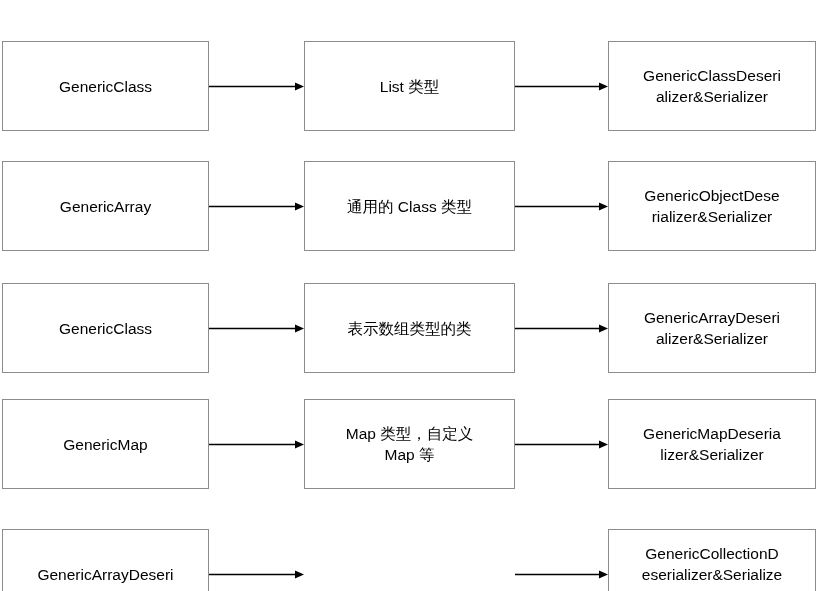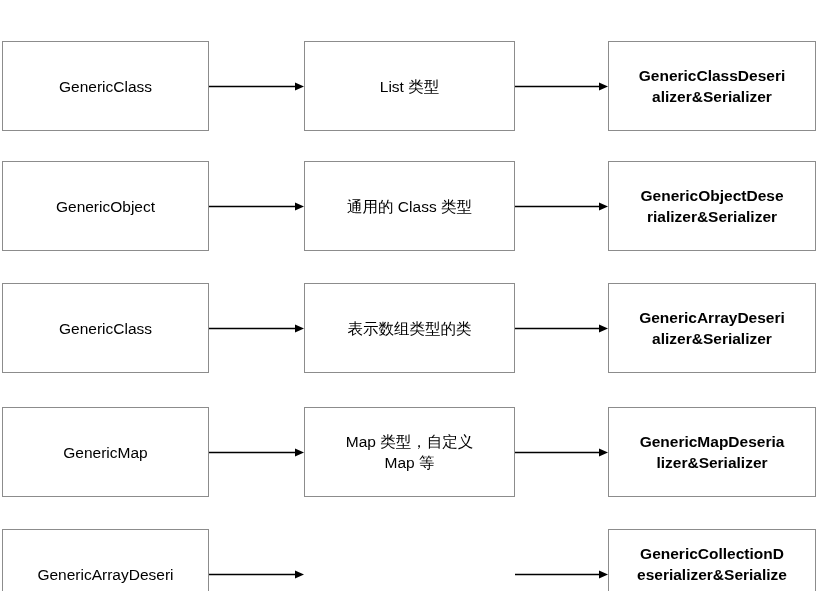--- a/index.html
+++ b/index.html
@@ -49,21 +49,20 @@
     left: 2px;
     width: 207px;
   }
   .node.col-middle {
     left: 304px;
     width: 211px;
   }
   .node.col-target {
     left: 608px;
     width: 208px;
-    font-weight: bold;
   }
   .connector {
     position: absolute;
     top: 41px;
     height: 9px;
   }
   .connector.c1 { left: 209px; width: 95px; }
   .connector.c2 { left: 515px; width: 93px; }
   .connector svg { display: block; }
 </style>
@@ -83,21 +82,21 @@
       <div class="connector c2">
         <svg width="93" height="9" viewBox="0 0 93 9">
           <line x1="0" y1="4.5" x2="85" y2="4.5" stroke="#000000" stroke-width="1.4"></line>
           <polygon points="84,0.6 93,4.5 84,8.4" fill="#000000"></polygon>
         </svg>
       </div>
       <div class="node col-target">GenericClassDeseri
 alizer&amp;Serializer</div>
     </div>
     <div class="row" style="top: 125px;">
-      <div class="node col-source">GenericObject</div>
+      <div class="node col-source">GenericArray</div>
       <div class="connector c1">
         <svg width="95" height="9" viewBox="0 0 95 9">
           <line x1="0" y1="4.5" x2="87" y2="4.5" stroke="#000000" stroke-width="1.4"></line>
           <polygon points="86,0.6 95,4.5 86,8.4" fill="#000000"></polygon>
         </svg>
       </div>
       <div class="node col-middle">通用的 Class 类型</div>
       <div class="connector c2">
         <svg width="93" height="9" viewBox="0 0 93 9">
           <line x1="0" y1="4.5" x2="85" y2="4.5" stroke="#000000" stroke-width="1.4"></line>
@@ -118,21 +117,21 @@
       <div class="node col-middle">表示数组类型的类</div>
       <div class="connector c2">
         <svg width="93" height="9" viewBox="0 0 93 9">
           <line x1="0" y1="4.5" x2="85" y2="4.5" stroke="#000000" stroke-width="1.4"></line>
           <polygon points="84,0.6 93,4.5 84,8.4" fill="#000000"></polygon>
         </svg>
       </div>
       <div class="node col-target">GenericArrayDeseri
 alizer&amp;Serializer</div>
     </div>
-    <div class="row" style="top: 371px;">
+    <div class="row" style="top: 363px;">
       <div class="node col-source">GenericMap</div>
       <div class="connector c1">
         <svg width="95" height="9" viewBox="0 0 95 9">
           <line x1="0" y1="4.5" x2="87" y2="4.5" stroke="#000000" stroke-width="1.4"></line>
           <polygon points="86,0.6 95,4.5 86,8.4" fill="#000000"></polygon>
         </svg>
       </div>
       <div class="node col-middle">Map 类型，自定义
 Map 等</div>
       <div class="connector c2">

